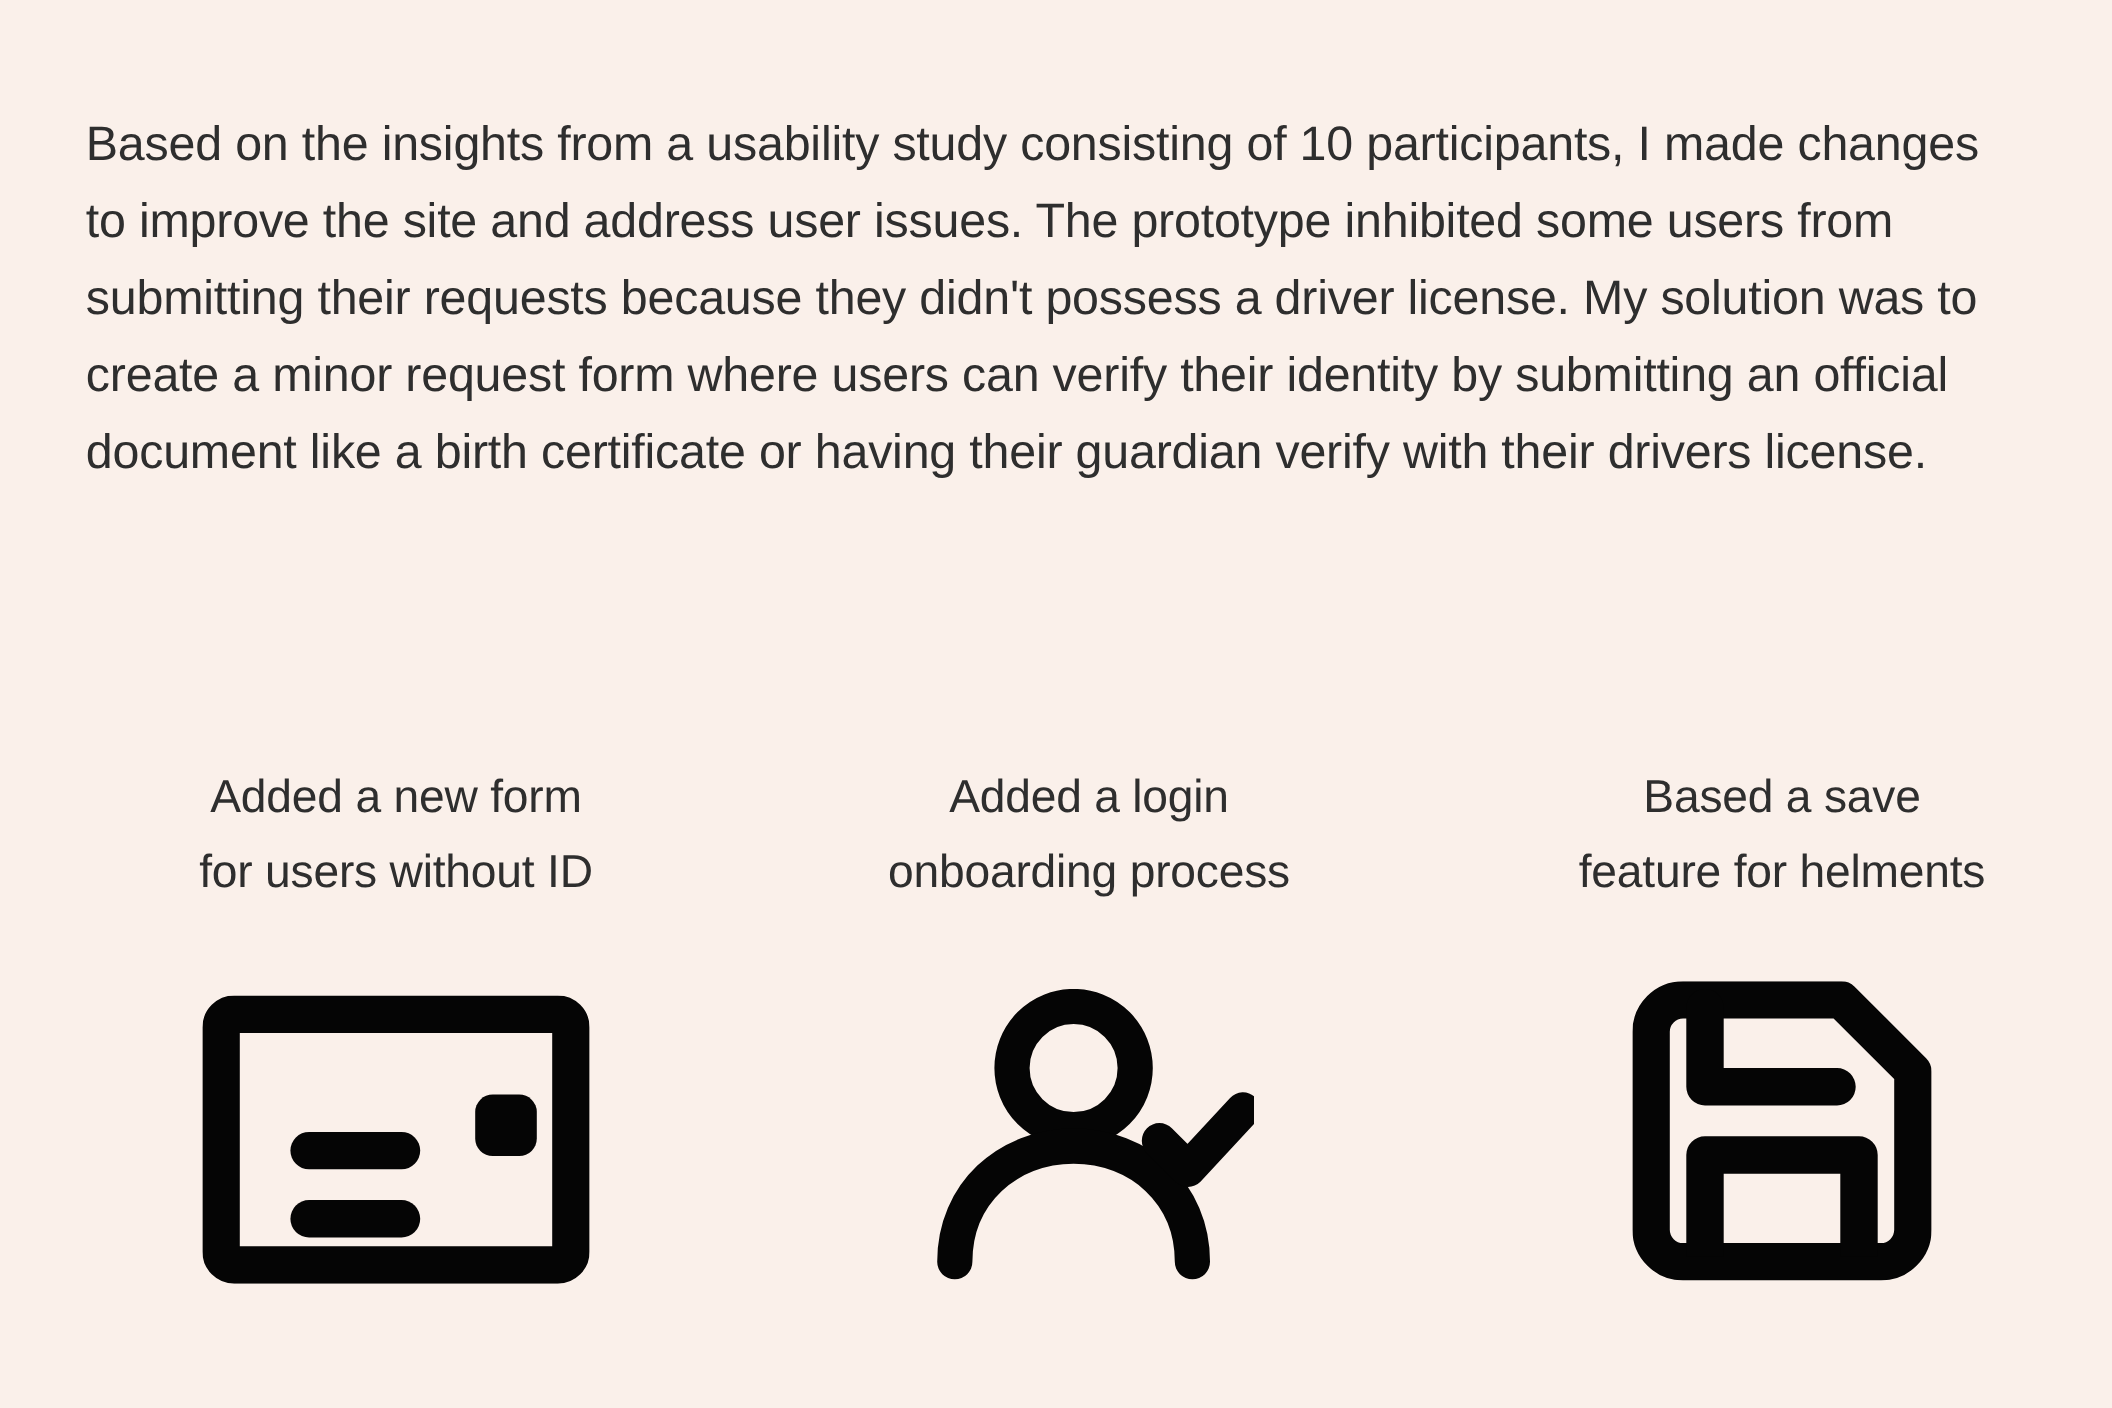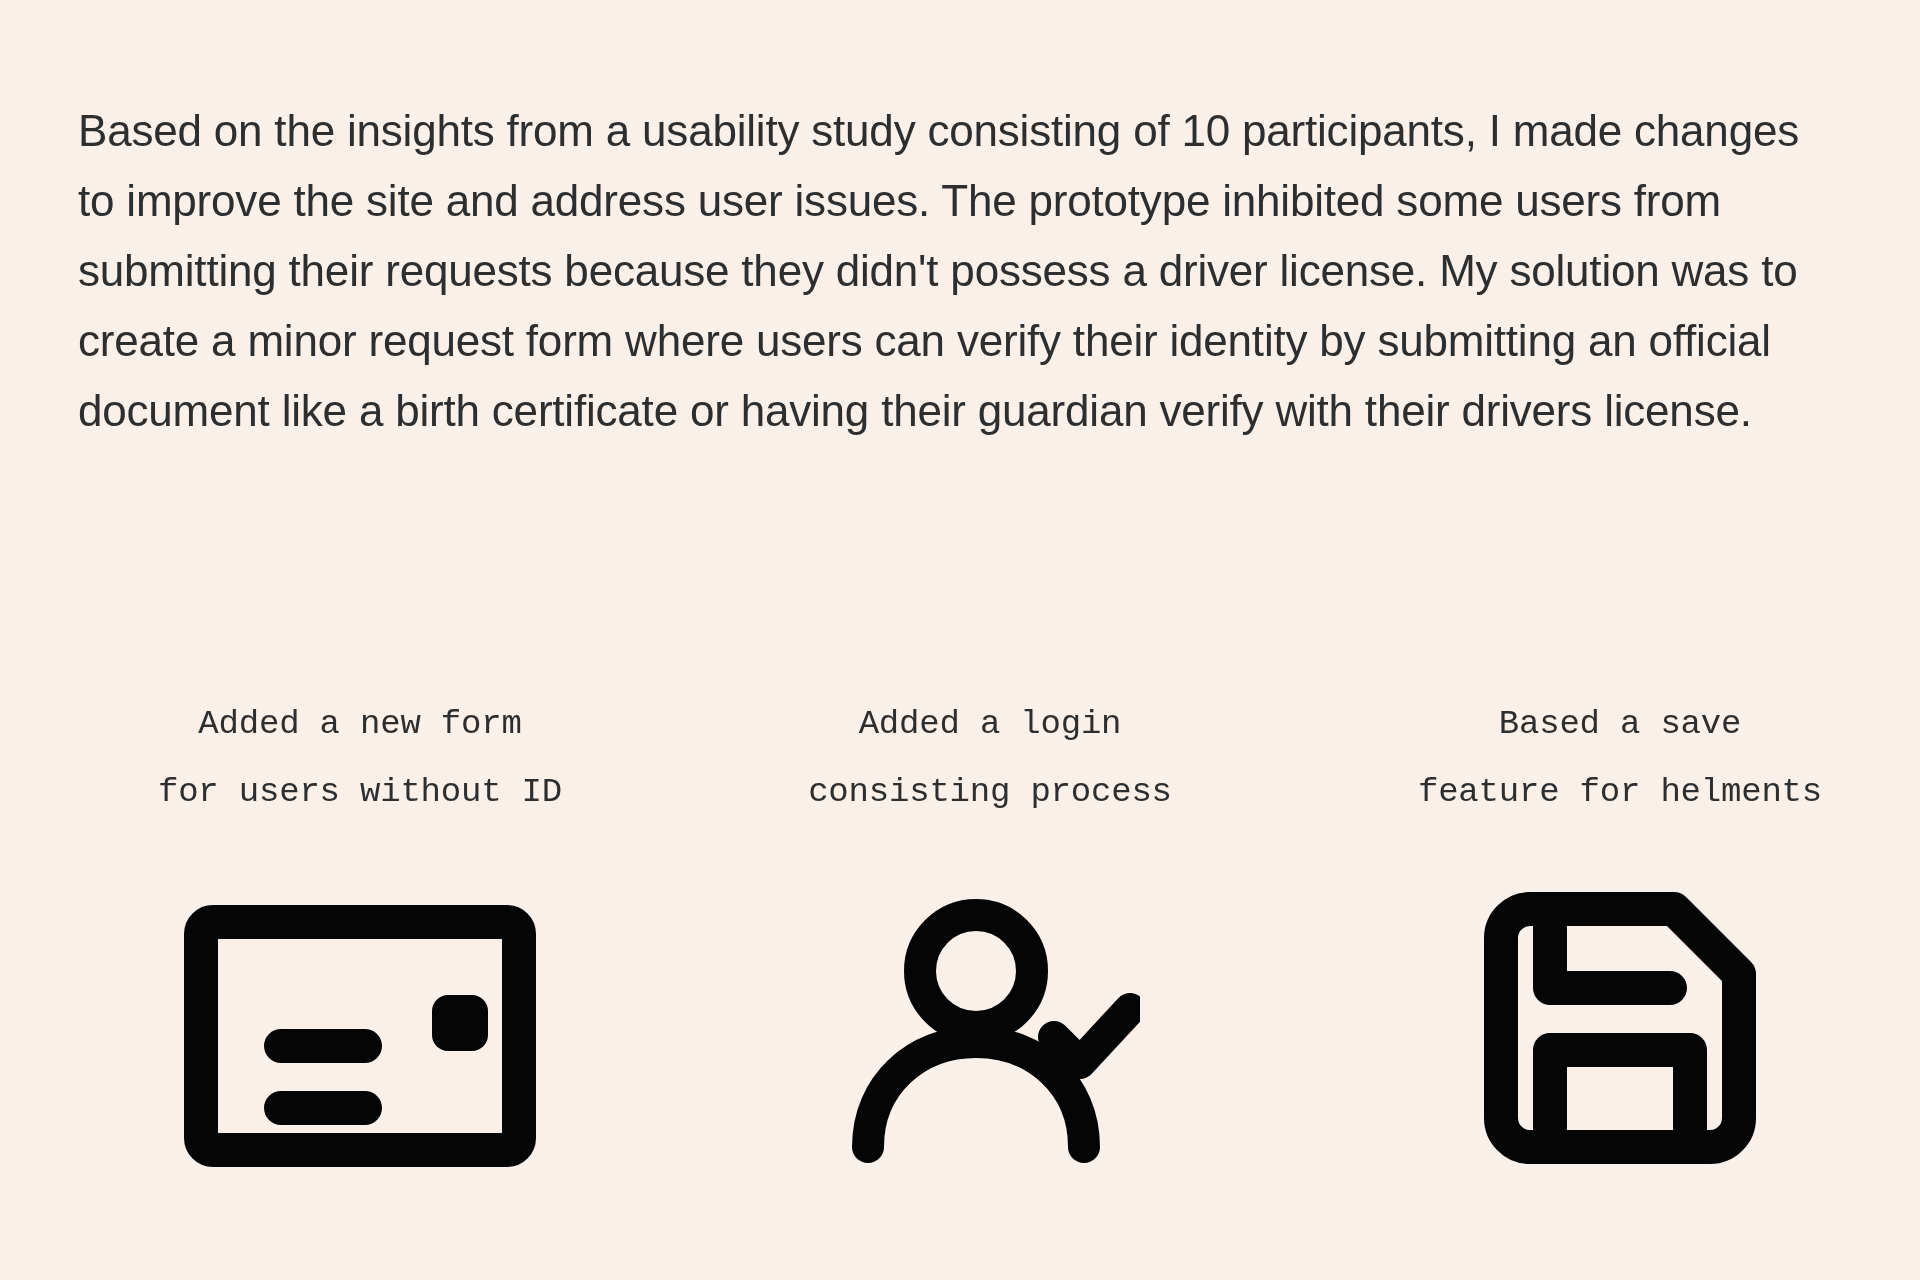--- a/index.html
+++ b/index.html
@@ -53,22 +53,22 @@
     justify-content: space-between;
   }
   .feature {
     width: 600px;
     display: flex;
     flex-direction: column;
     align-items: center;
   }
   .feature-caption {
     margin: 0;
-    font-family: Liberation Mono, monospace;
-    font-size: 34px;
+    font-family: Liberation Sans, sans-serif;
+    font-size: 42px;
     line-height: 68px;
     color: #2e2e2e;
     text-align: center;
     white-space: pre-line;
     font-weight: 400;
     letter-spacing: -0.2px;
   }
   .feature-icon {
     margin-top: 62px;
     height: 300px;
@@ -108,21 +108,21 @@
           <rect x="17" y="17" width="318" height="228" rx="12" ry="12" stroke="#050505" stroke-width="34" fill="none"></rect>
           <rect x="80" y="124" width="118" height="34" rx="17" ry="17" fill="#050505"></rect>
           <rect x="80" y="186" width="118" height="34" rx="17" ry="17" fill="#050505"></rect>
           <rect x="248" y="90" width="56" height="56" rx="16" ry="16" fill="#050505"></rect>
         </svg>
       </div>
     </div>
 
     <div class="feature feature--login">
       <p class="feature-caption">Added a login
-consisting process</p>
+onboarding process</p>
       <div class="feature-icon">
         <svg width="300" height="266" viewBox="0 0 300 266" fill="none" xmlns="http://www.w3.org/2000/svg" aria-hidden="true">
           <circle cx="136" cy="72" r="56" stroke="#050505" stroke-width="32" fill="none"></circle>
           <path d="M28 248 C28 186 76 143 136 143 C196 143 244 186 244 248" stroke="#050505" stroke-width="32" stroke-linecap="round" fill="none"></path>
           <path d="M214 138 L240 164 L290 110" stroke="#050505" stroke-width="32" stroke-linecap="round" stroke-linejoin="round" fill="none"></path>
         </svg>
       </div>
     </div>
 
     <div class="feature feature--save">

